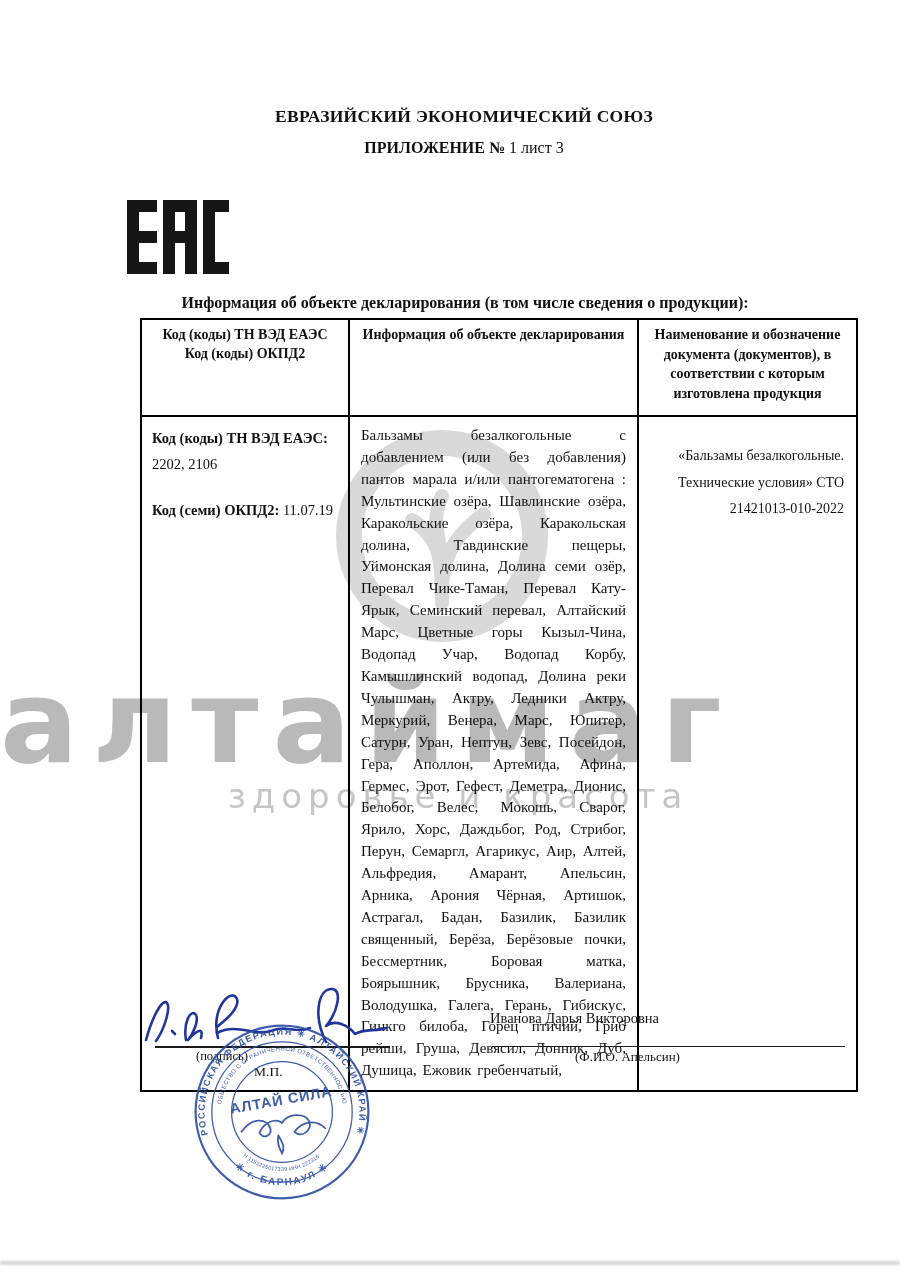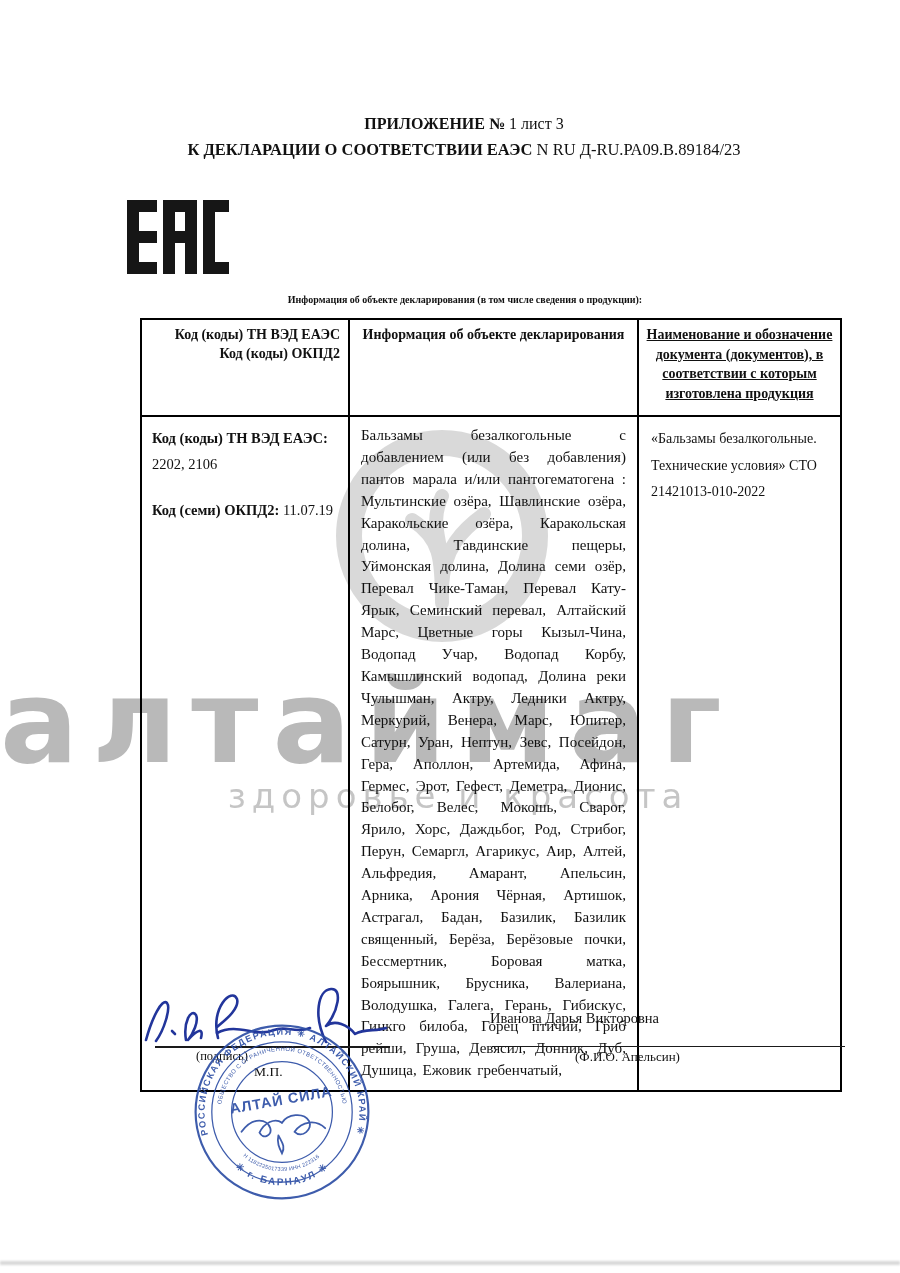--- a/index.html
+++ b/index.html
@@ -39,48 +39,48 @@
   }
   .doc-header .l1{font-weight:bold;font-size:17.5px;line-height:24px;letter-spacing:0.3px;}
   .doc-header .l2{font-size:16px;line-height:24px;margin-top:8px;}
   .doc-header .l3{font-size:16.5px;line-height:24px;margin-top:2px;}
   .b{font-weight:bold;}
   
   .eac{position:absolute;left:127px;top:200px;z-index:2;}
   
   .tbl-caption{
     position:absolute;left:140px;width:650px;top:294px;
-    text-align:center;font-weight:bold;font-size:10px;z-index:2;
+    text-align:center;font-weight:bold;font-size:16px;z-index:2;
   }
   table.decl{
     position:absolute;left:140px;top:318px;width:650px;
     border-collapse:collapse;z-index:2;background:transparent;
     table-layout:fixed;
   }
   table.decl td{
     border:2px solid #000;
     vertical-align:top;
     background:transparent;
   }
   td.c1{width:190px;}
   td.c2{width:267px;}
   td.c3{width:193px;}
   tr.head td{height:85px;font-weight:bold;font-size:14px;}
-  tr.head .h1{padding:5px 8px;text-align:right;line-height:19px;}
+  tr.head .h1{padding:5px 8px;text-align:center;line-height:19px;}
   tr.head .h2{padding:5px 10px;text-align:center;line-height:19px;}
-  tr.head .h3{padding:5px 4px;text-align:center;line-height:19.5px;text-decoration:underline;}
+  tr.head .h3{padding:5px 12px;text-align:center;line-height:19.5px;}
   tr.body td{height:585px;}
   .codes-cell{padding:8px 10px;font-size:14.5px;line-height:26px;}
   .codes-cell .lbl{font-weight:bold;}
   .codes-cell .okpd{margin-top:20px;}
   .info-cell{
     padding:8px 11px;font-size:15px;line-height:21.9px;
     text-align:justify;word-spacing:2px;
   }
-  .doc-cell{padding:9px 12px;font-size:14px;line-height:26.5px;text-align:left;}
+  .doc-cell{padding:26px 12px;font-size:14px;line-height:26.5px;text-align:right;}
   
   .sig-svg{position:absolute;left:138px;top:984px;z-index:3;}
   .sig-line{position:absolute;left:155px;top:1046px;width:235px;border-top:2px solid #1a1a1a;z-index:2;}
   .sig-caption{position:absolute;left:196px;top:1049px;font-size:12.5px;z-index:2;}
   .mp-caption{position:absolute;left:222px;top:1064px;font-size:13.5px;z-index:2;margin-left:32px;}
   .fio-name{position:absolute;left:490px;top:1010px;font-size:14.5px;z-index:2;}
   .fio-line{position:absolute;left:492px;top:1046px;width:353px;border-top:1.6px solid #1a1a1a;z-index:2;}
   .fio-caption{position:absolute;left:505px;width:245px;top:1049px;text-align:center;font-size:13px;z-index:2;}
   .stamp-svg{position:absolute;left:192px;top:1022px;z-index:3;opacity:0.92;}
   
@@ -93,27 +93,24 @@
 <body>
 
 <div class="wm-brand">алтаймаг</div>
 <div class="wm-tagline">здоровье и красота</div>
 <svg class="wm-logo" width="240" height="240" viewBox="0 0 240 240">
   <circle cx="120" cy="118" r="93" fill="none" stroke="rgba(0,0,0,0.15)" stroke-width="26"></circle>
   <path d="M120 185 C120 140 118 120 90 102 M120 168 C122 130 140 112 162 96 M120 145 C118 118 108 104 120 78" fill="none" stroke="rgba(0,0,0,0.15)" stroke-width="14" stroke-linecap="round"></path>
 </svg>
 
 <div class="doc-header">
+  <div class="l1">ЕВРАЗИЙСКИЙ ЭКОНОМИЧЕСКИЙ СОЮЗ</div>
   <div class="l2">
     <span class="b">ПРИЛОЖЕНИЕ №</span>
     <span>1 лист 3</span>
-  </div>
-  <div class="l3">
-    <span class="b">К ДЕКЛАРАЦИИ О СООТВЕТСТВИИ ЕАЭС</span>
-    <span>N RU Д-RU.РА09.В.89184/23</span>
   </div>
 </div>
 
 <svg class="eac" width="102" height="74" viewBox="0 0 102 74" role="img" aria-label="ЕАС">
   <g fill="#161616">
 
     <rect x="0" y="0" width="12" height="74"></rect>
     <rect x="0" y="0" width="30" height="12"></rect>
     <rect x="0" y="31" width="30" height="12"></rect>
     <rect x="0" y="62" width="30" height="12"></rect>

